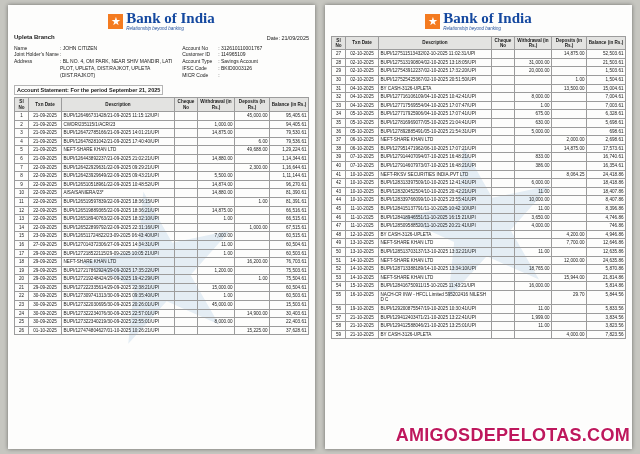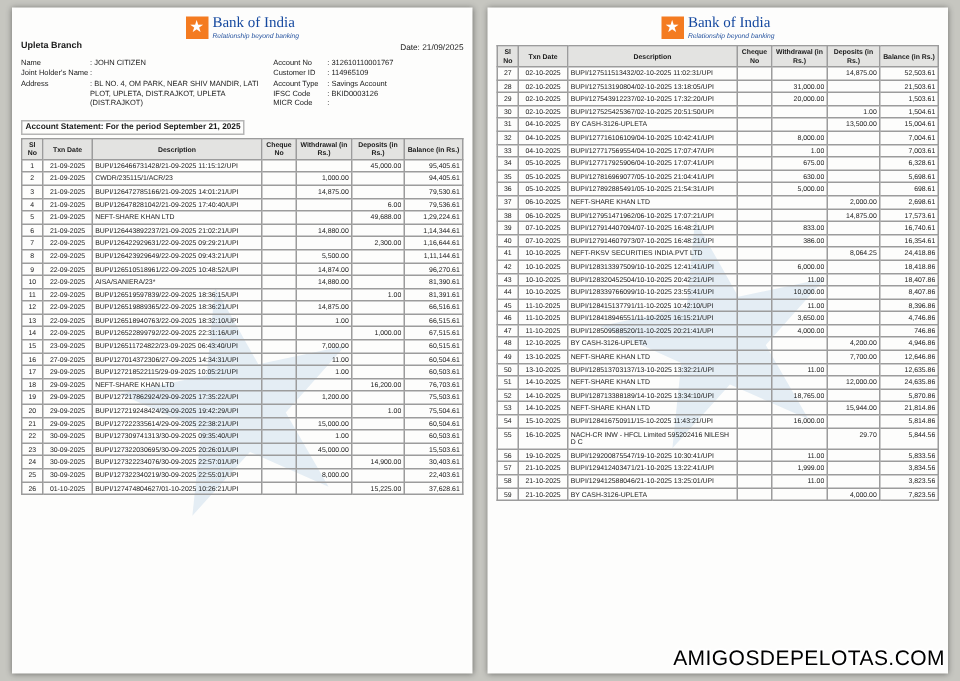--- a/index.html
+++ b/index.html
@@ -8,21 +8,21 @@
   .page{position:absolute;top:5px;width:307px;height:444px;background:#fdfdfc;box-shadow:0 0 4px rgba(0,0,0,.45);padding:5px 6px;overflow:hidden}
   .page-left{left:8px}
   .page-right{left:325px}
   .star-watermark{position:absolute;width:160px;height:160px;background:#8fb4da;opacity:.22;pointer-events:none;
     clip-path:polygon(50% 0%,61% 35%,98% 35%,68% 57%,79% 91%,50% 70%,21% 91%,32% 57%,2% 35%,39% 35%);}
   .page-left .star-watermark{left:72px;top:185px;transform:rotate(-12deg)}
   .page-right .star-watermark{left:75px;top:140px;transform:rotate(-12deg)}
   .logo{display:flex;justify-content:center;align-items:center;gap:3px;margin:1px 0 2px;position:relative}
   .logo-mark{width:15px;height:15px;background:#f47b20;display:flex;align-items:center;justify-content:center;flex:0 0 15px}
   .logo-star{color:#fff;font-size:11px;line-height:1}
-  .bank-name{font-family:"Liberation Serif",serif;font-weight:normal;color:#14489f;font-size:10px;line-height:1.05}
+  .bank-name{font-family:"Liberation Serif",serif;font-weight:bold;color:#14489f;font-size:15px;line-height:1.05}
   .bank-tagline{font-size:4.5px;color:#1f4e9c;font-style:italic;line-height:1.1}
   .branch{font-size:6px;font-weight:bold;margin-top:2px}
   .date-line{font-size:5.5px;text-align:right;margin-top:-5px}
   .info{display:flex;font-size:5px;margin-top:4px;line-height:1.35;position:relative}
   .info-col1{width:57%;padding-right:4px}
   .info-col2{width:43%}
   .info-row{display:flex}
   .info-col1 .info-label{flex:0 0 46px}
   .info-col2 .info-label{flex:0 0 36px}
   .info-value{flex:1}
@@ -30,21 +30,21 @@
   table.txn{width:100%;border-collapse:collapse;table-layout:fixed;font-size:4.6px;line-height:1.22;position:relative}
   .txn th,.txn td{border:0.5px solid #9c9c9c;padding:1px 1.5px;vertical-align:top;overflow:hidden;word-wrap:break-word}
   .txn th{background:#e3e3e1;text-align:center;font-weight:bold;vertical-align:middle;line-height:1.15}
   .c-sl{width:14px;text-align:center}
   .c-date{width:33px;text-align:center}
   .c-desc{text-align:left}
   .c-chq{width:23px;text-align:center}
   .c-wd{width:37px;text-align:right}
   .c-dep{width:35px;text-align:right}
   .c-bal{width:39px;text-align:right}
-  .site-watermark{position:absolute;right:10px;bottom:8px;font-size:14px;font-weight:400;letter-spacing:.3px;color:#000000;
+  .site-watermark{position:absolute;right:10px;bottom:8px;font-size:18px;font-weight:700;letter-spacing:.3px;color:#be185d;
     text-shadow:1px 1px 0 #ffffff,-1px -1px 0 #ffffff,1px -1px 0 #ffffff,-1px 1px 0 #ffffff;}
 </style>
 </head>
 <body>
 
 <div class="page page-left">
   <div class="star-watermark"></div>
 
   <div class="logo">
     <div class="logo-mark">

